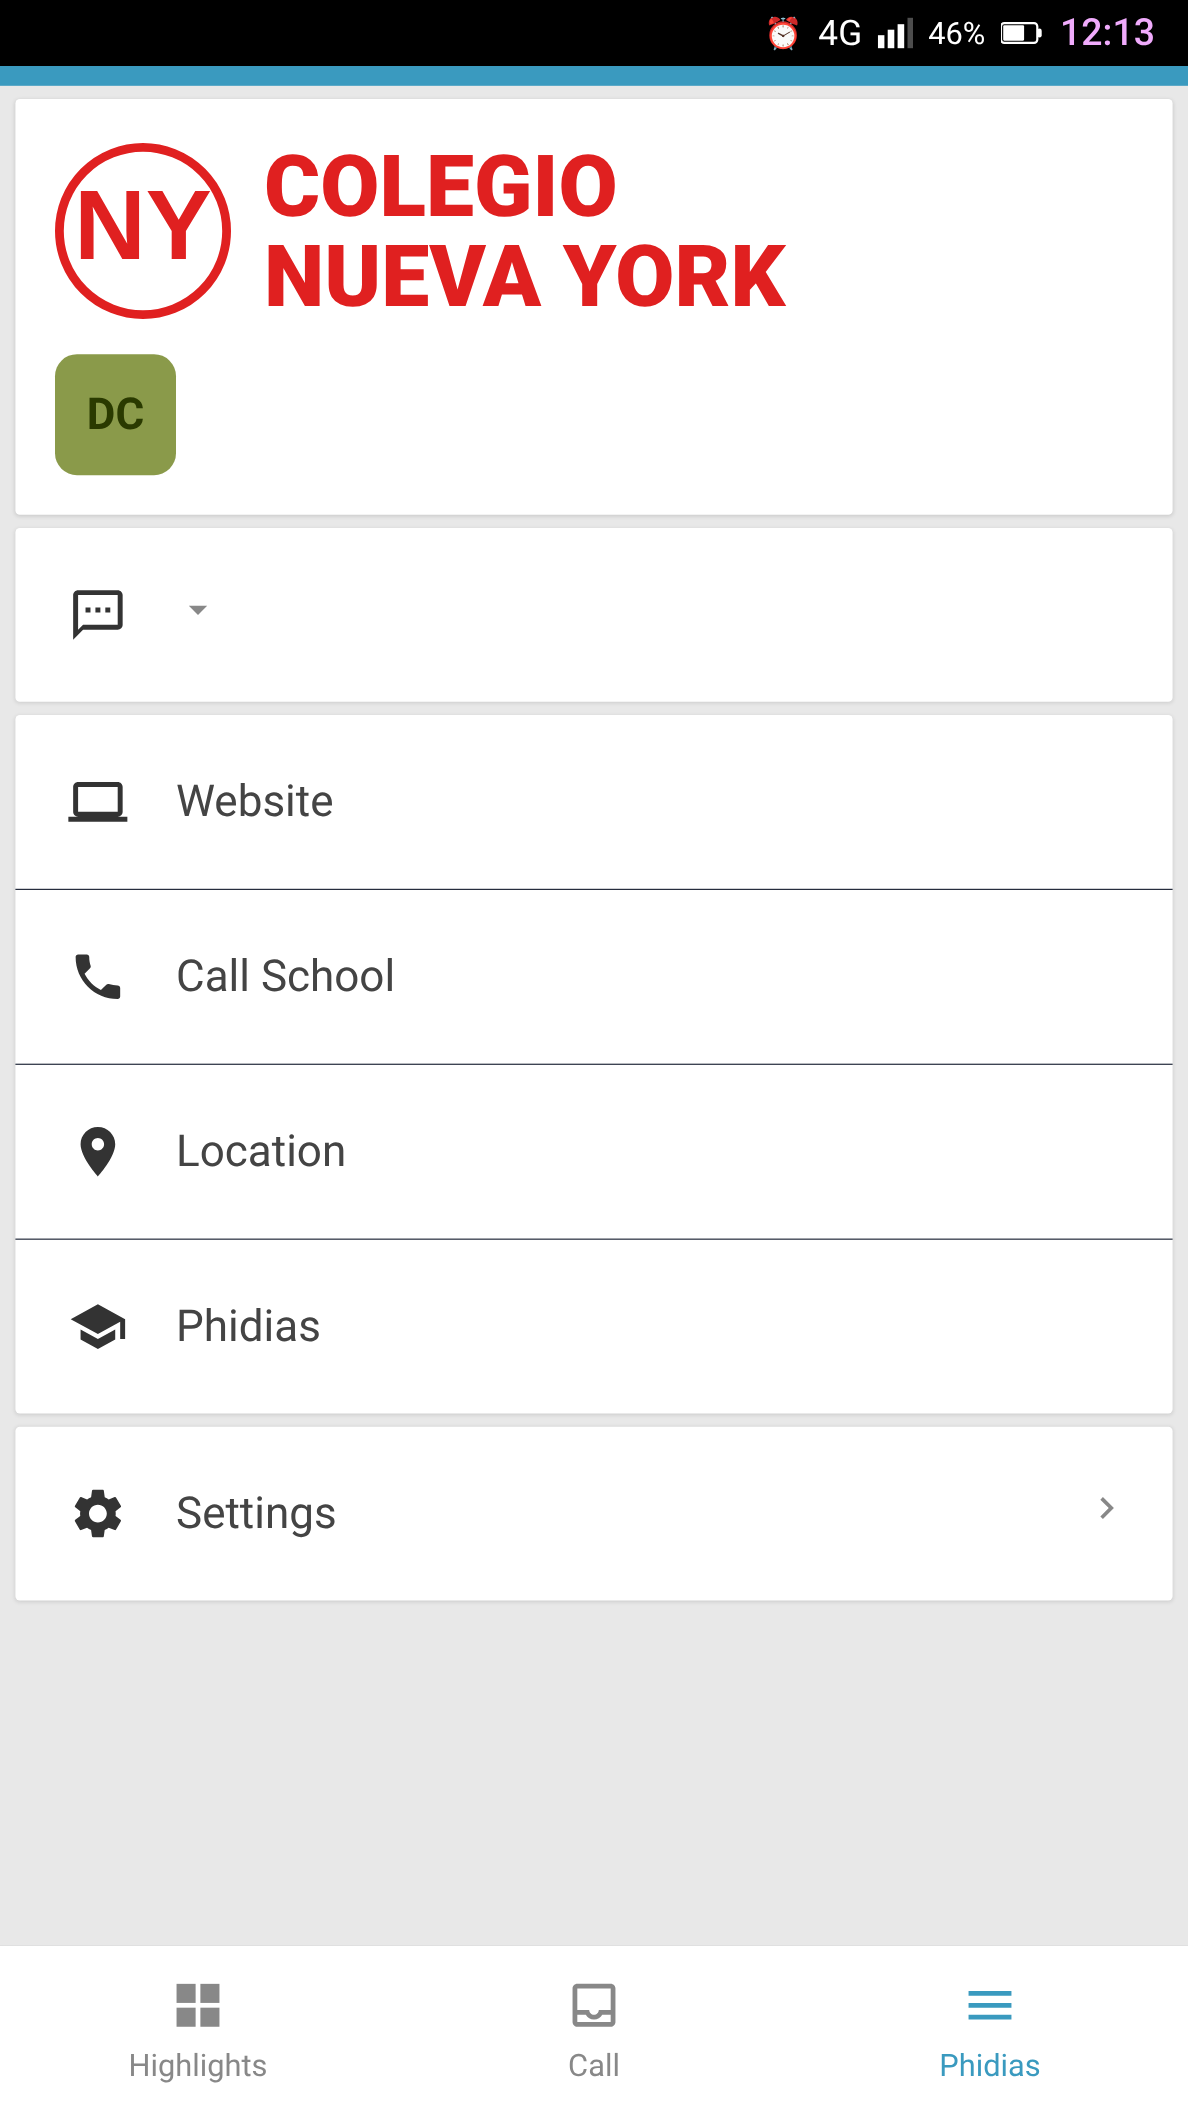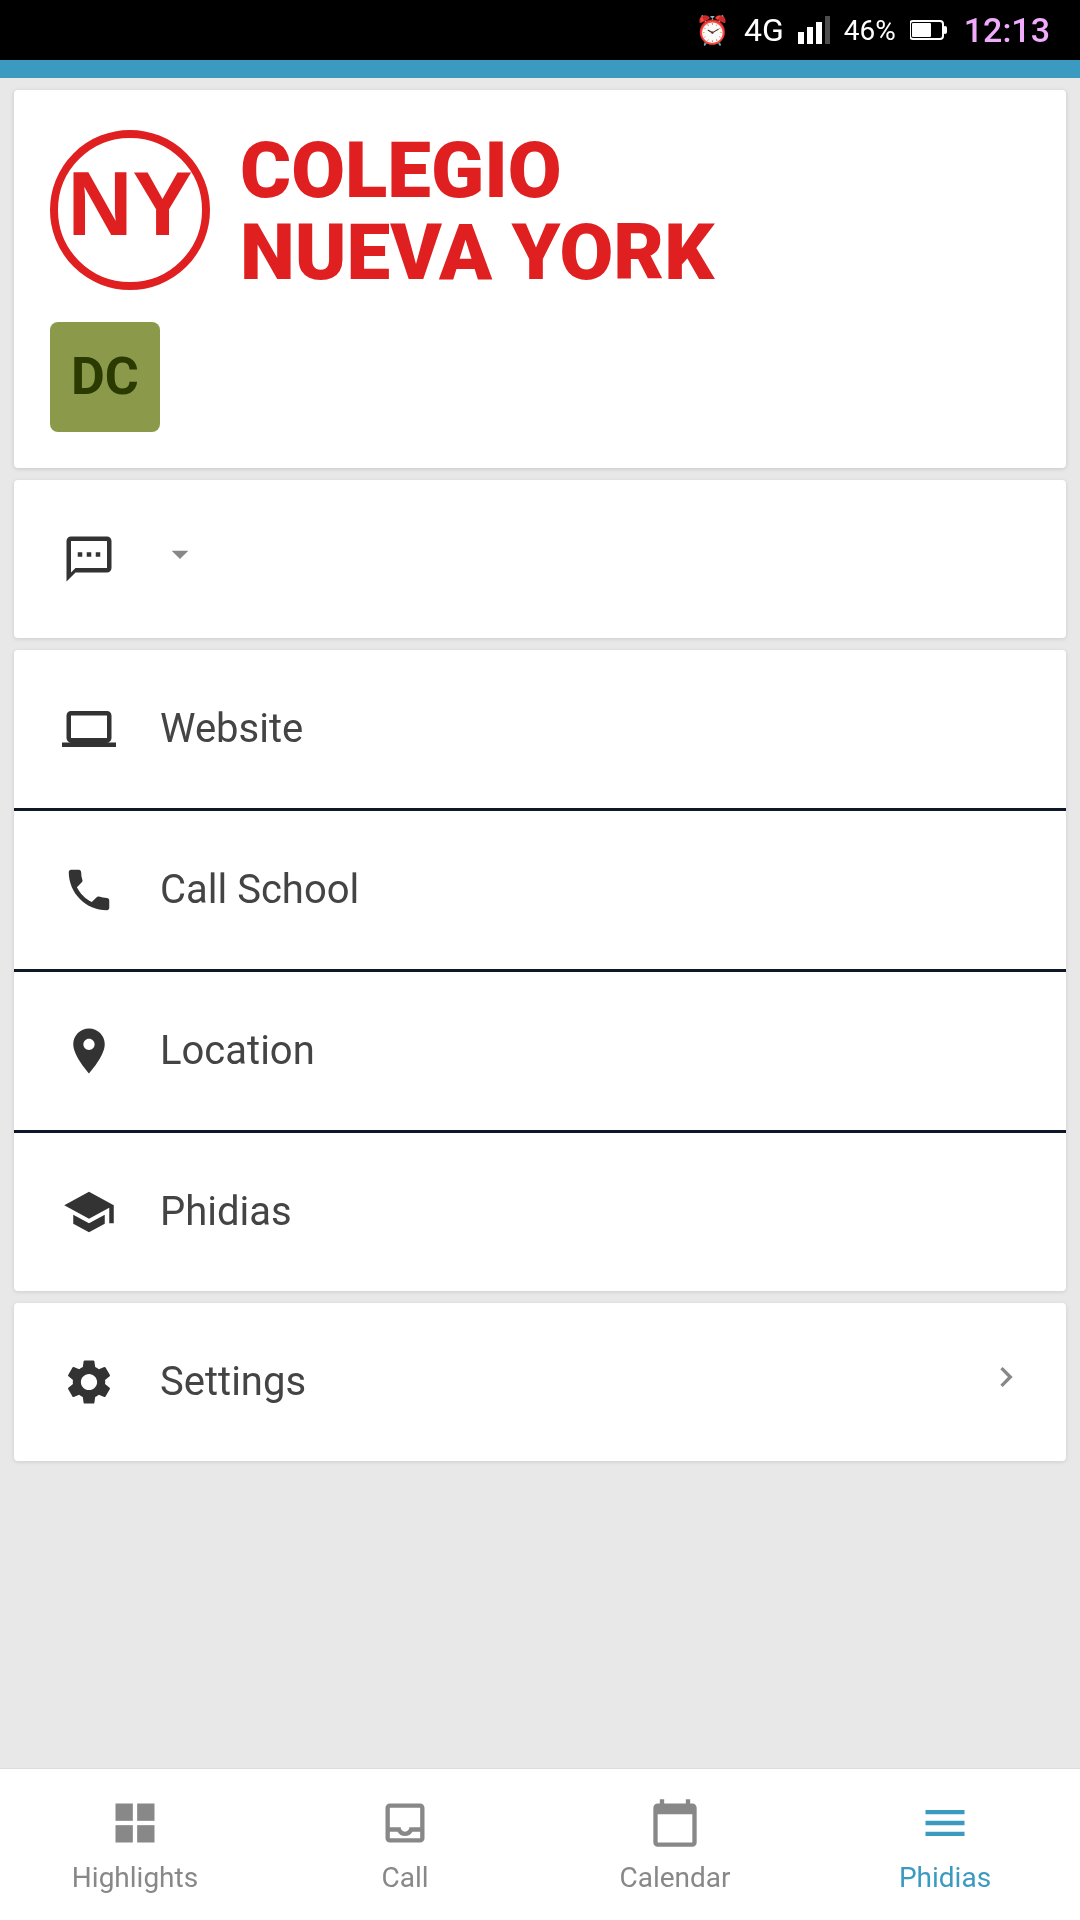--- a/index.html
+++ b/index.html
@@ -69,43 +69,43 @@
     .logo-circle {
       width: 160px;
       height: 160px;
       flex-shrink: 0;
     }
 
     .avatar-dc {
       width: 110px;
       height: 110px;
       background-color: #8a9a4a;
-      border-radius: 8px;
+      border-radius: 20px;
       margin-top: 28px;
       display: flex;
       align-items: center;
       justify-content: center;
       color: #2a3a00;
-      font-size: 52px;
+      font-size: 40px;
       font-weight: 700;
     }
 
     
     .menu-card {
       background: #fff;
       margin: 12px 14px;
       border-radius: 4px;
       box-shadow: 0 1px 4px rgba(0,0,0,0.12);
     }
 
     .menu-item {
       display: flex;
       align-items: center;
       padding: 44px 40px;
-      border-bottom: 3px solid #0f172a;
+      border-bottom: 1px solid #0f172a;
       cursor: pointer;
     }
 
     .menu-item:last-child {
       border-bottom: none;
     }
 
     .menu-item-icon {
       width: 70px;
       height: 70px;
@@ -319,28 +319,20 @@
 
   <div class="nav-item">
     <div class="nav-icon">
       <svg viewBox="0 0 24 24" fill="#888">
         <path d="M19 3H5c-1.1 0-2 .9-2 2v14c0 1.1.9 2 2 2h14c1.1 0 2-.9 2-2V5c0-1.1-.9-2-2-2zm0 16H5v-3h3.56c.69 1.19 1.97 2 3.45 2s2.75-.81 3.45-2H19v3zm0-5h-4.99c0 1.1-.9 2-2.01 2-1.1 0-2-.9-2-2H5V5h14v9z"></path>
       </svg>
     </div>
     <span class="nav-label">Call</span>
   </div>
 
-  <div class="nav-item">
-    <div class="nav-icon">
-      <svg viewBox="0 0 24 24" fill="#888">
-        <path d="M20 3h-1V1h-2v2H7V1H5v2H4c-1.1 0-2 .9-2 2v16c0 1.1.9 2 2 2h16c1.1 0 2-.9 2-2V5c0-1.1-.9-2-2-2zm0 18H4V8h16v13z"></path>
-      </svg>
-    </div>
-    <span class="nav-label">Calendar</span>
-  </div>
 
   <div class="nav-item">
     <div class="nav-icon active">
       <svg viewBox="0 0 24 24" fill="#3a9abf">
         <path d="M3 18h18v-2H3v2zm0-5h18v-2H3v2zm0-7v2h18V6H3z"></path>
       </svg>
     </div>
     <span class="nav-label active">Phidias</span>
   </div>
 

